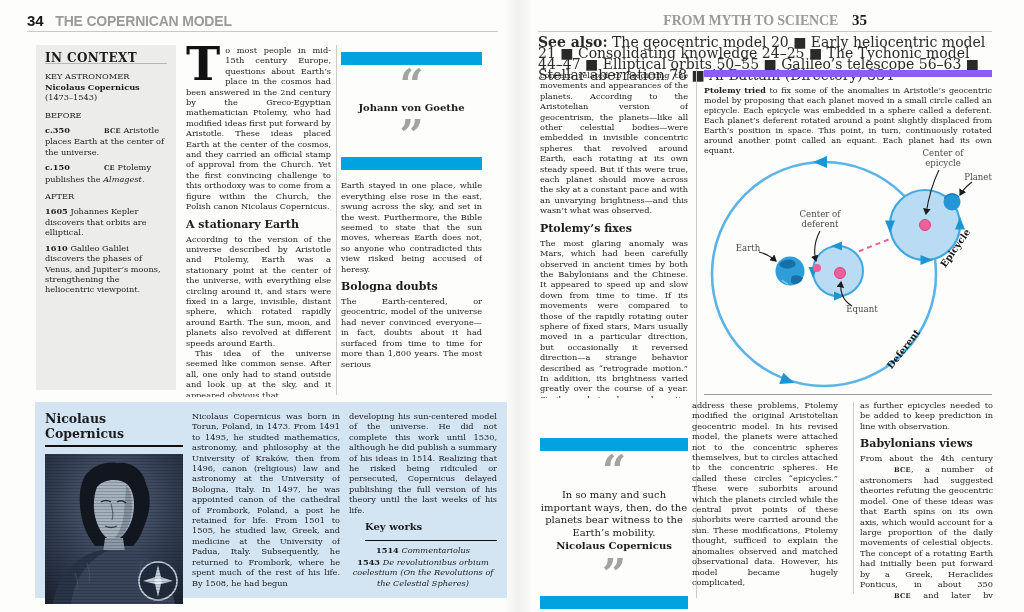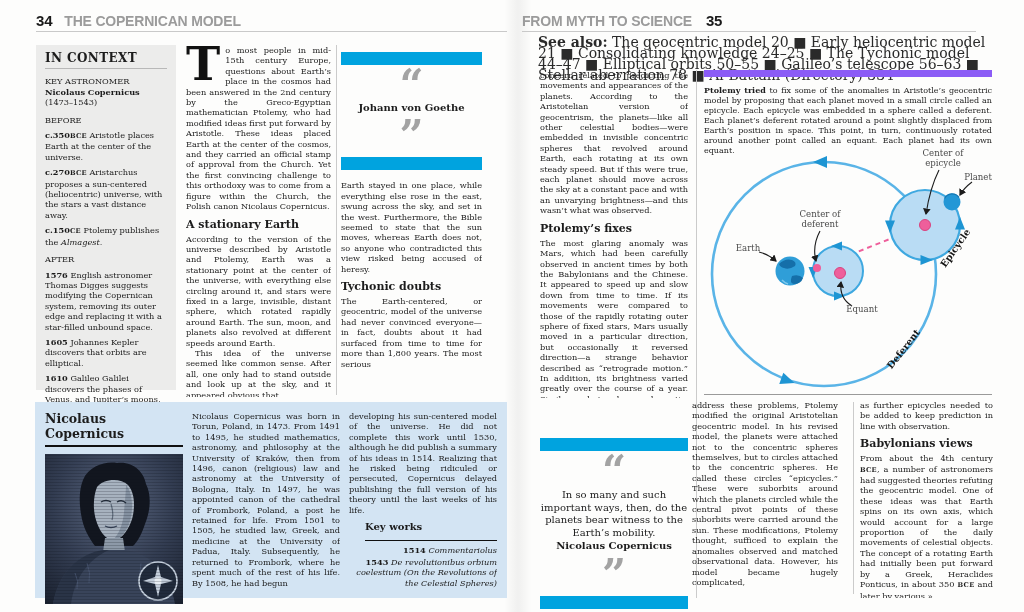--- a/index.html
+++ b/index.html
@@ -8,40 +8,40 @@
     position:relative; background:#fdfdfc; color:#1c1c1c;
     font-family:"DejaVu Serif", serif; overflow:hidden;
   }
   .abs { position:absolute; }
   .gutter { left:504px; top:0; width:28px; height:612px;
     background:linear-gradient(90deg, rgba(0,0,0,0) 0%, rgba(0,0,0,0.05) 50%, rgba(0,0,0,0) 100%); }
 
   
   .pagehead { top:12px; height:20px; border-bottom:1px solid #c9c9c9;
     font-family:"Liberation Sans", sans-serif; font-weight:bold; font-size:14px; letter-spacing:-0.2px; }
-  .pagehead-left { left:36px; width:471px; }
-  .pagehead-right { left:522px; width:454px; text-align:left; }
+  .pagehead-left { left:27px; width:471px; }
+  .pagehead-right { left:538px; width:454px; text-align:center;font-family:Liberation Serif, serif; }
   .pagenum { color:#1a1a1a; font-size:15px; }
   .pagetitle { color:#9b9b9b; }
   .pagehead-left .pagetitle { margin-left:12px; }
   .pagehead-right .pagenum { margin-left:14px; }
 
   .seealso { left:538px; top:37px; width:454px; font-size:14px; line-height:11px; color:#2a2a2a; }
   .seealso b { font-weight:bold; }
 
   
   .incontext { left:36px; top:45px; width:140px; height:345px; background:#ececeb;
     padding:8px 9px 0 9px; font-size:8.2px; line-height:10.4px; }
   .incontext h2 { font-size:12px; letter-spacing:0.4px; border-bottom:1px solid #b8b8b8;
-    padding-bottom:5px; margin-bottom:1px; font-weight:bold; }
+    margin-bottom:1px; font-weight:bold; }
   .ic-label { margin-top:7px; }
   .ic-name { font-weight:bold; }
   .ic-item { margin-top:5px; }
   .ic-year { font-weight:bold; }
-  .era { font-size:6.6px; font-weight:bold; letter-spacing:0.3px; }
+  .era { font-size:6.6px; font-weight:bold; letter-spacing:0.3px;margin-left:34px; }
 
   
   .tcol { text-align:justify; font-size:8.2px; line-height:10.4px; overflow:hidden; }
   .runhead { font-size:11px; line-height:12px; font-weight:bold; text-align:left;
     margin:7px 0 3px 0; }
   .ind { text-indent:9px; }
   .dropcap { float:left; font-size:46px; line-height:33px; font-weight:bold;
     padding:3px 5px 0 0; color:#111; }
 
   .col2 { left:186px; top:45px; width:145px; height:352px; }
@@ -63,21 +63,21 @@
   .biobox { left:35px; top:402px; width:472px; height:196px; background:#d3e4f3;
     padding:9px 10px 0 10px; }
   .bio-title { font-size:12.5px; font-weight:bold; border-bottom:2px solid #101010;
     padding-bottom:4px; margin-bottom:7px; }
   .bio-grid { display:flex; gap:9px; }
   .bio-c1 { width:138px; }
   .portrait { width:138px; height:150px; display:block; }
   .bio-col { width:148px; height:178px; }
   .keyworks { font-size:10px; font-weight:bold; border-bottom:1.5px solid #101010;
     padding-bottom:8px; margin:7px 0 4px 16px; text-align:left; }
-  .work { text-align:right; margin-bottom:1px; }
+  .work { text-align:center; margin-bottom:1px; }
   .work b { font-weight:bold; }
 
   
   .rcol1 { left:540px; top:70px; width:148px; height:328px; }
   .caption { left:704px; top:70px; width:288px; border-top:7px solid #8b5cf6;
     padding-top:8px; font-size:8px; line-height:10px; text-align:justify; }
   .diagram { left:704px; top:140px; width:288px; height:252px; }
   .quote2 { left:540px; top:438px; width:148px; }
   .rcolA { left:692px; top:400px; width:146px; height:198px; }
   .rcolB { left:860px; top:400px; width:133px; height:198px; }
@@ -99,24 +99,22 @@
   <span>The geocentric model 20 ■ Early heliocentric model 21 ■ Consolidating knowledge 24–25 ■ The Tychonic model 44–47 ■ Elliptical orbits 50–55 ■ Galileo’s telescope 56–63 ■ Stellar aberration 78 ■ Al-Battani (Directory) 334</span>
 </p>
 
 <aside class="abs incontext">
   <h2>IN CONTEXT</h2>
   <p class="ic-label">KEY ASTRONOMER</p>
   <p class="ic-name">Nicolaus Copernicus</p>
   <p>(1473–1543)</p>
   <p class="ic-label">BEFORE</p>
   <p class="ic-item"><span class="ic-year">c.350</span><span class="era">BCE</span> <span>Aristotle places Earth at the center of the universe.</span></p>
-  <p class="ic-item"><span class="ic-year">c.270</span><span class="era">BCE</span> <span>Aristarchus proposes a sun-centered (heliocentric) universe, with the stars a vast distance away.</span></p>
   <p class="ic-item"><span class="ic-year">c.150</span><span class="era">CE</span> <span>Ptolemy publishes the </span><i>Almagest</i><span>.</span></p>
   <p class="ic-label">AFTER</p>
-  <p class="ic-item"><span class="ic-year">1576</span> <span>English astronomer Thomas Digges suggests modifying the Copernican system, removing its outer edge and replacing it with a star-filled unbound space.</span></p>
   <p class="ic-item"><span class="ic-year">1605</span> <span>Johannes Kepler discovers that orbits are elliptical.</span></p>
   <p class="ic-item"><span class="ic-year">1610</span> <span>Galileo Galilei discovers the phases of Venus, and Jupiter’s moons, strengthening the heliocentric viewpoint.</span></p>
 </aside>
 
 <section class="abs tcol col2">
   <p><span class="dropcap">T</span><span>o most people in mid-15th century Europe, questions about Earth’s place in the cosmos had been answered in the 2nd century by the Greco-Egyptian mathematician Ptolemy, who had modified ideas first put forward by Aristotle. These ideas placed Earth at the center of the cosmos, and they carried an official stamp of approval from the Church. Yet the first convincing challenge to this orthodoxy was to come from a figure within the Church, the Polish canon Nicolaus Copernicus.</span></p>
   <h3 class="runhead">A stationary Earth</h3>
   <p>According to the version of the universe described by Aristotle and Ptolemy, Earth was a stationary point at the center of the universe, with everything else circling around it, and stars were fixed in a large, invisible, distant sphere, which rotated rapidly around Earth. The sun, moon, and planets also revolved at different speeds around Earth.</p>
   <p class="ind">This idea of the universe seemed like common sense. After all, one only had to stand outside and look up at the sky, and it appeared obvious that</p>
 </section>
@@ -125,21 +123,21 @@
 
 <section class="abs tcol col3">
   <div class="cyanbar"></div>
   <div class="quoteblock">
     <span class="qmark">“</span>
     <p class="qattr">Johann von Goethe</p>
     <span class="qmark close">”</span>
   </div>
   <div class="cyanbar"></div>
   <p class="lead">Earth stayed in one place, while everything else rose in the east, swung across the sky, and set in the west. Furthermore, the Bible seemed to state that the sun moves, whereas Earth does not, so anyone who contradicted this view risked being accused of heresy.</p>
-  <h3 class="runhead">Tychonic doubts</h3>
+  <h3 class="runhead">Bologna doubts</h3>
   <p>The Earth-centered, or geocentric, model of the universe had never convinced everyone—in fact, doubts about it had surfaced from time to time for more than 1,800 years. The most serious</p>
 </section>
 
 <section class="abs biobox">
   <div class="bio-grid">
     <div class="bio-c1">
       <h2 class="bio-title">Nicolaus Copernicus</h2>
       <svg class="portrait" viewBox="0 0 138 150" aria-hidden="true">
         <defs>
           <radialGradient id="pbg" cx="50%" cy="35%" r="80%">

